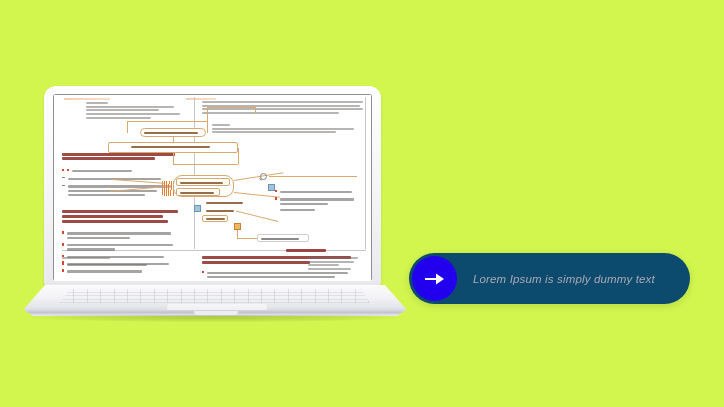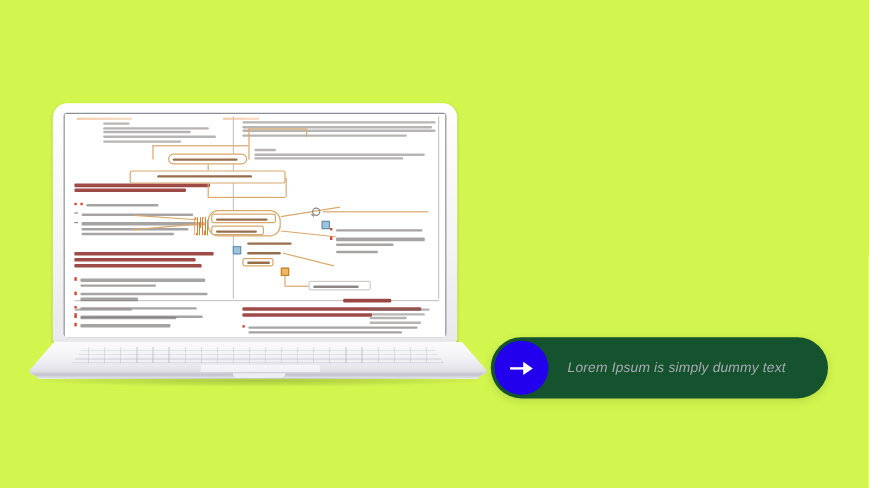--- a/index.html
+++ b/index.html
@@ -249,24 +249,23 @@
     background: #c9c7c5;
   }
 
   
   #pill {
     position: absolute;
     left: 409px;
     top: 253px;
     width: 281px;
     height: 51px;
-    background: #14532d;
+    background: #0c4a6e;
     border-radius: 26px;
     box-shadow: 0 2px 7px rgba(90,110,40,.22);
-    margin-top: 28px;
   }
   #pill-btn {
     position: absolute;
     left: 3px;
     top: 3px;
     width: 45px;
     height: 45px;
     border-radius: 50%;
     background: #2200ee;
     display: flex;

